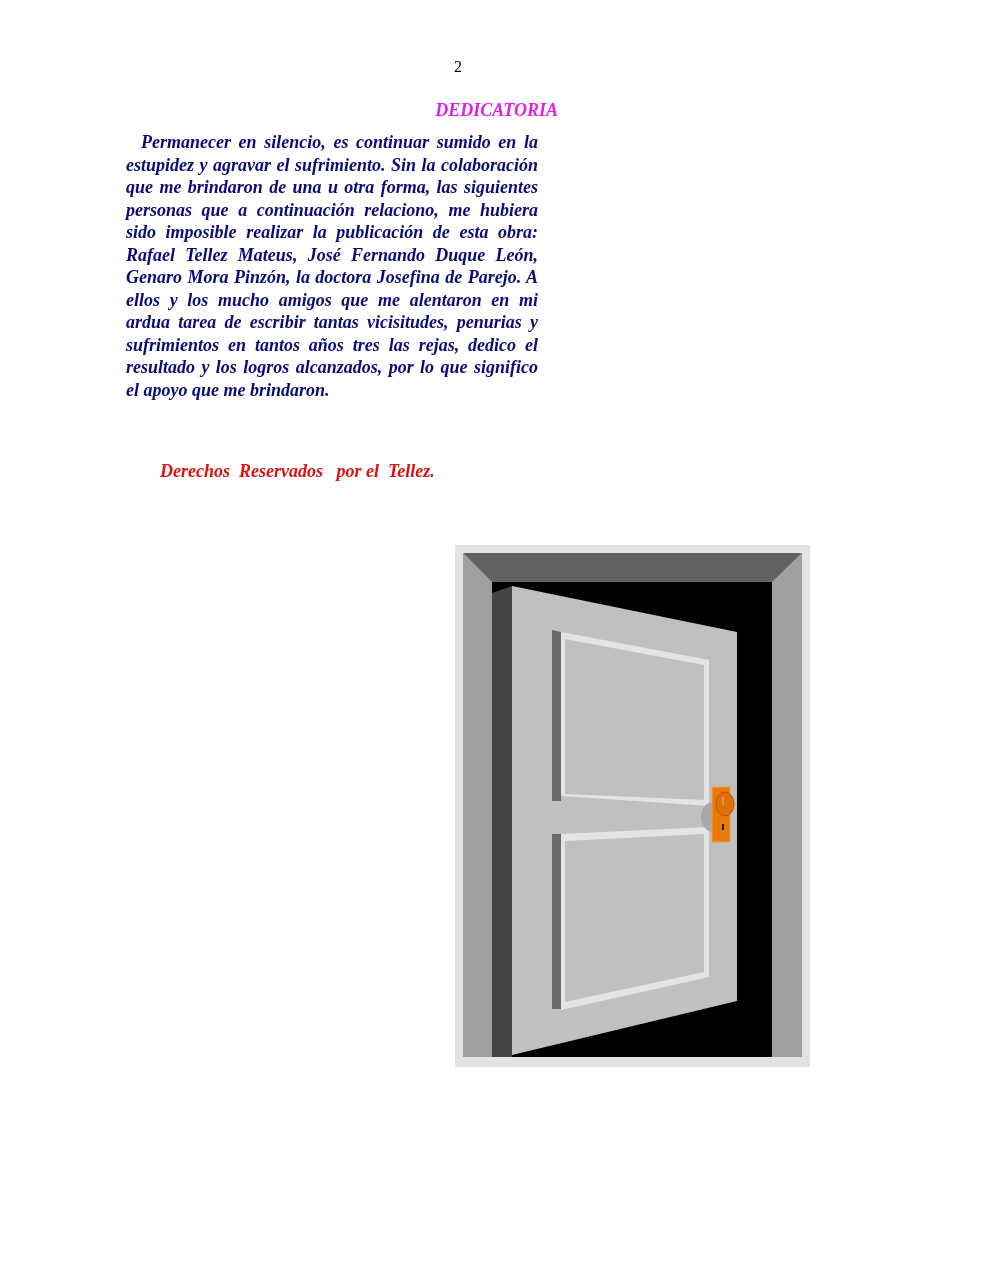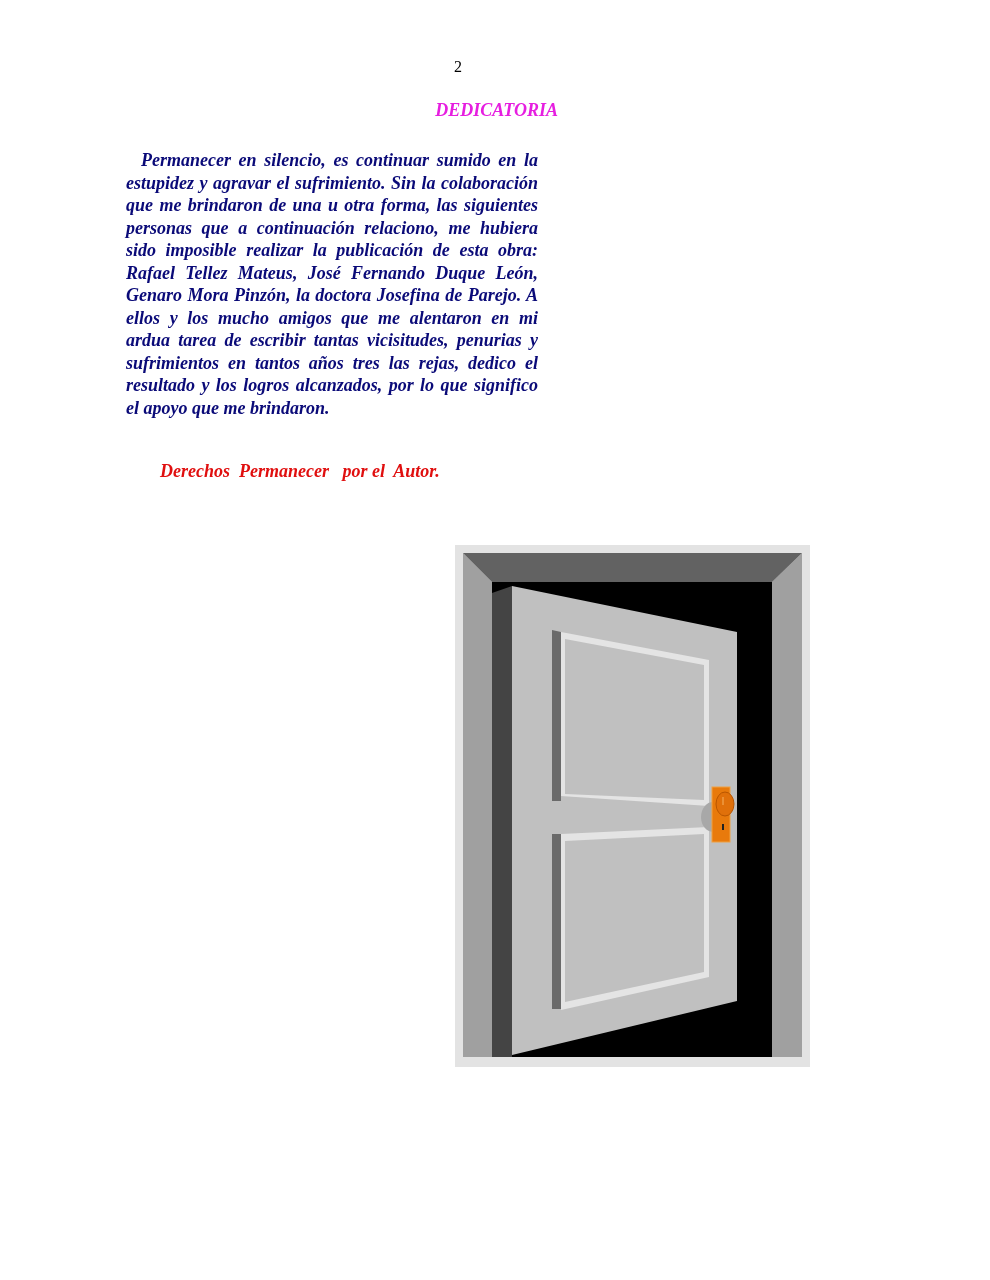--- a/index.html
+++ b/index.html
@@ -31,21 +31,21 @@
       text-align: right;
       font-size: 18px;
       font-weight: bold;
       font-style: italic;
       color: #e61ee0;
     }
     .body-text {
       position: absolute;
       left: 126px;
       width: 412px;
-      top: 149px;
+      top: 131px;
       font-size: 18px;
       line-height: 22.5px;
       font-weight: bold;
       font-style: italic;
       color: #0a0a78;
       text-align: justify;
       text-indent: 15px;
       margin: 0;
     }
     .rights {
@@ -71,21 +71,21 @@
   </style>
 </head>
 <body>
 
 <div class="page-number">2</div>
 
 <div class="title">DEDICATORIA</div>
 
 <p class="body-text">Permanecer en silencio, es continuar sumido en la estupidez y agravar el sufrimiento. Sin la colaboración que me brindaron de una u otra forma, las siguientes personas que a continuación relaciono, me hubiera sido imposible realizar la publicación de esta obra: Rafael Tellez Mateus, José Fernando Duque León, Genaro Mora Pinzón, la doctora Josefina de Parejo.  A ellos y los mucho amigos que me alentaron en mi ardua tarea de escribir tantas vicisitudes, penurias y sufrimientos en tantos años tres las rejas, dedico el resultado y los logros alcanzados, por lo que significo  el apoyo que me brindaron.</p>
 
-<div class="rights">Derechos  Permanecer   por el  Autor.</div>
+<div class="rights">Derechos  Reservados   por el  Tellez.</div>
 
 <div class="door-figure">
   <svg width="355" height="522" viewBox="0 0 355 522" xmlns="http://www.w3.org/2000/svg">
 
     <rect x="0" y="0" width="355" height="522" fill="#e3e3e3"></rect>
 
     <polygon points="8,8 37,37 37,512 8,512" fill="#a0a0a0"></polygon>
 
     <polygon points="347,8 317,37 317,512 347,512" fill="#a0a0a0"></polygon>
 

